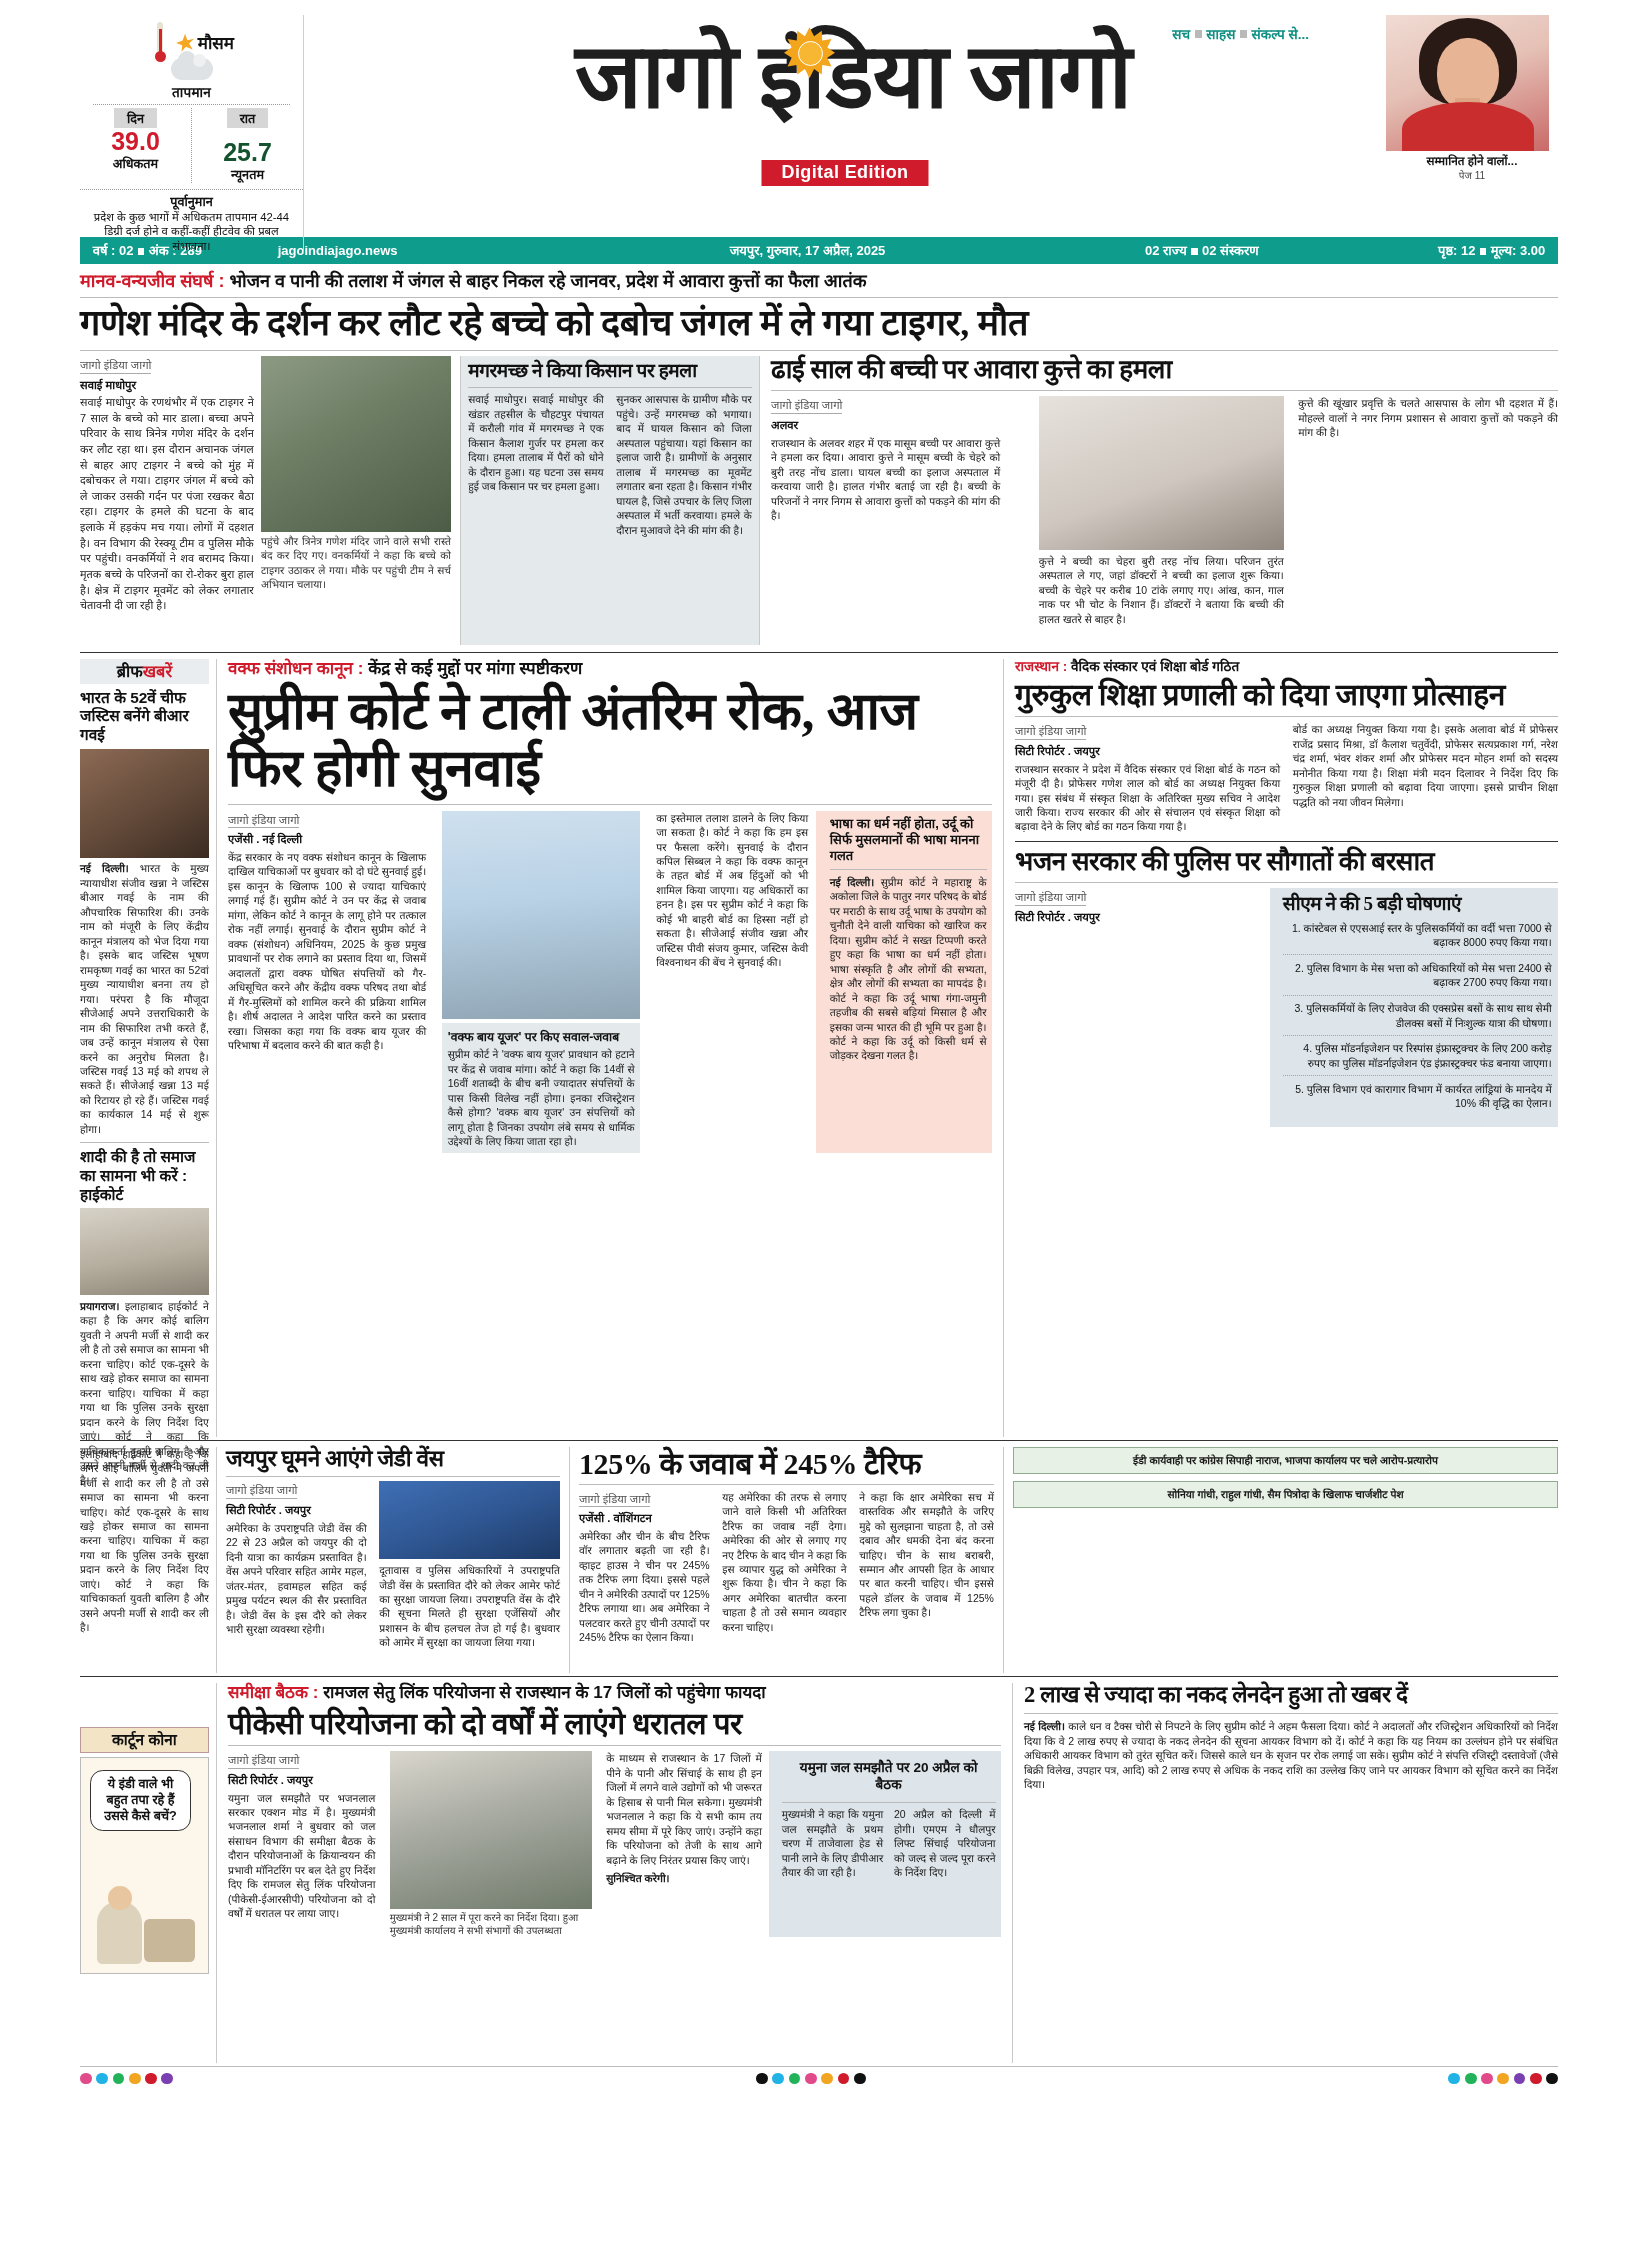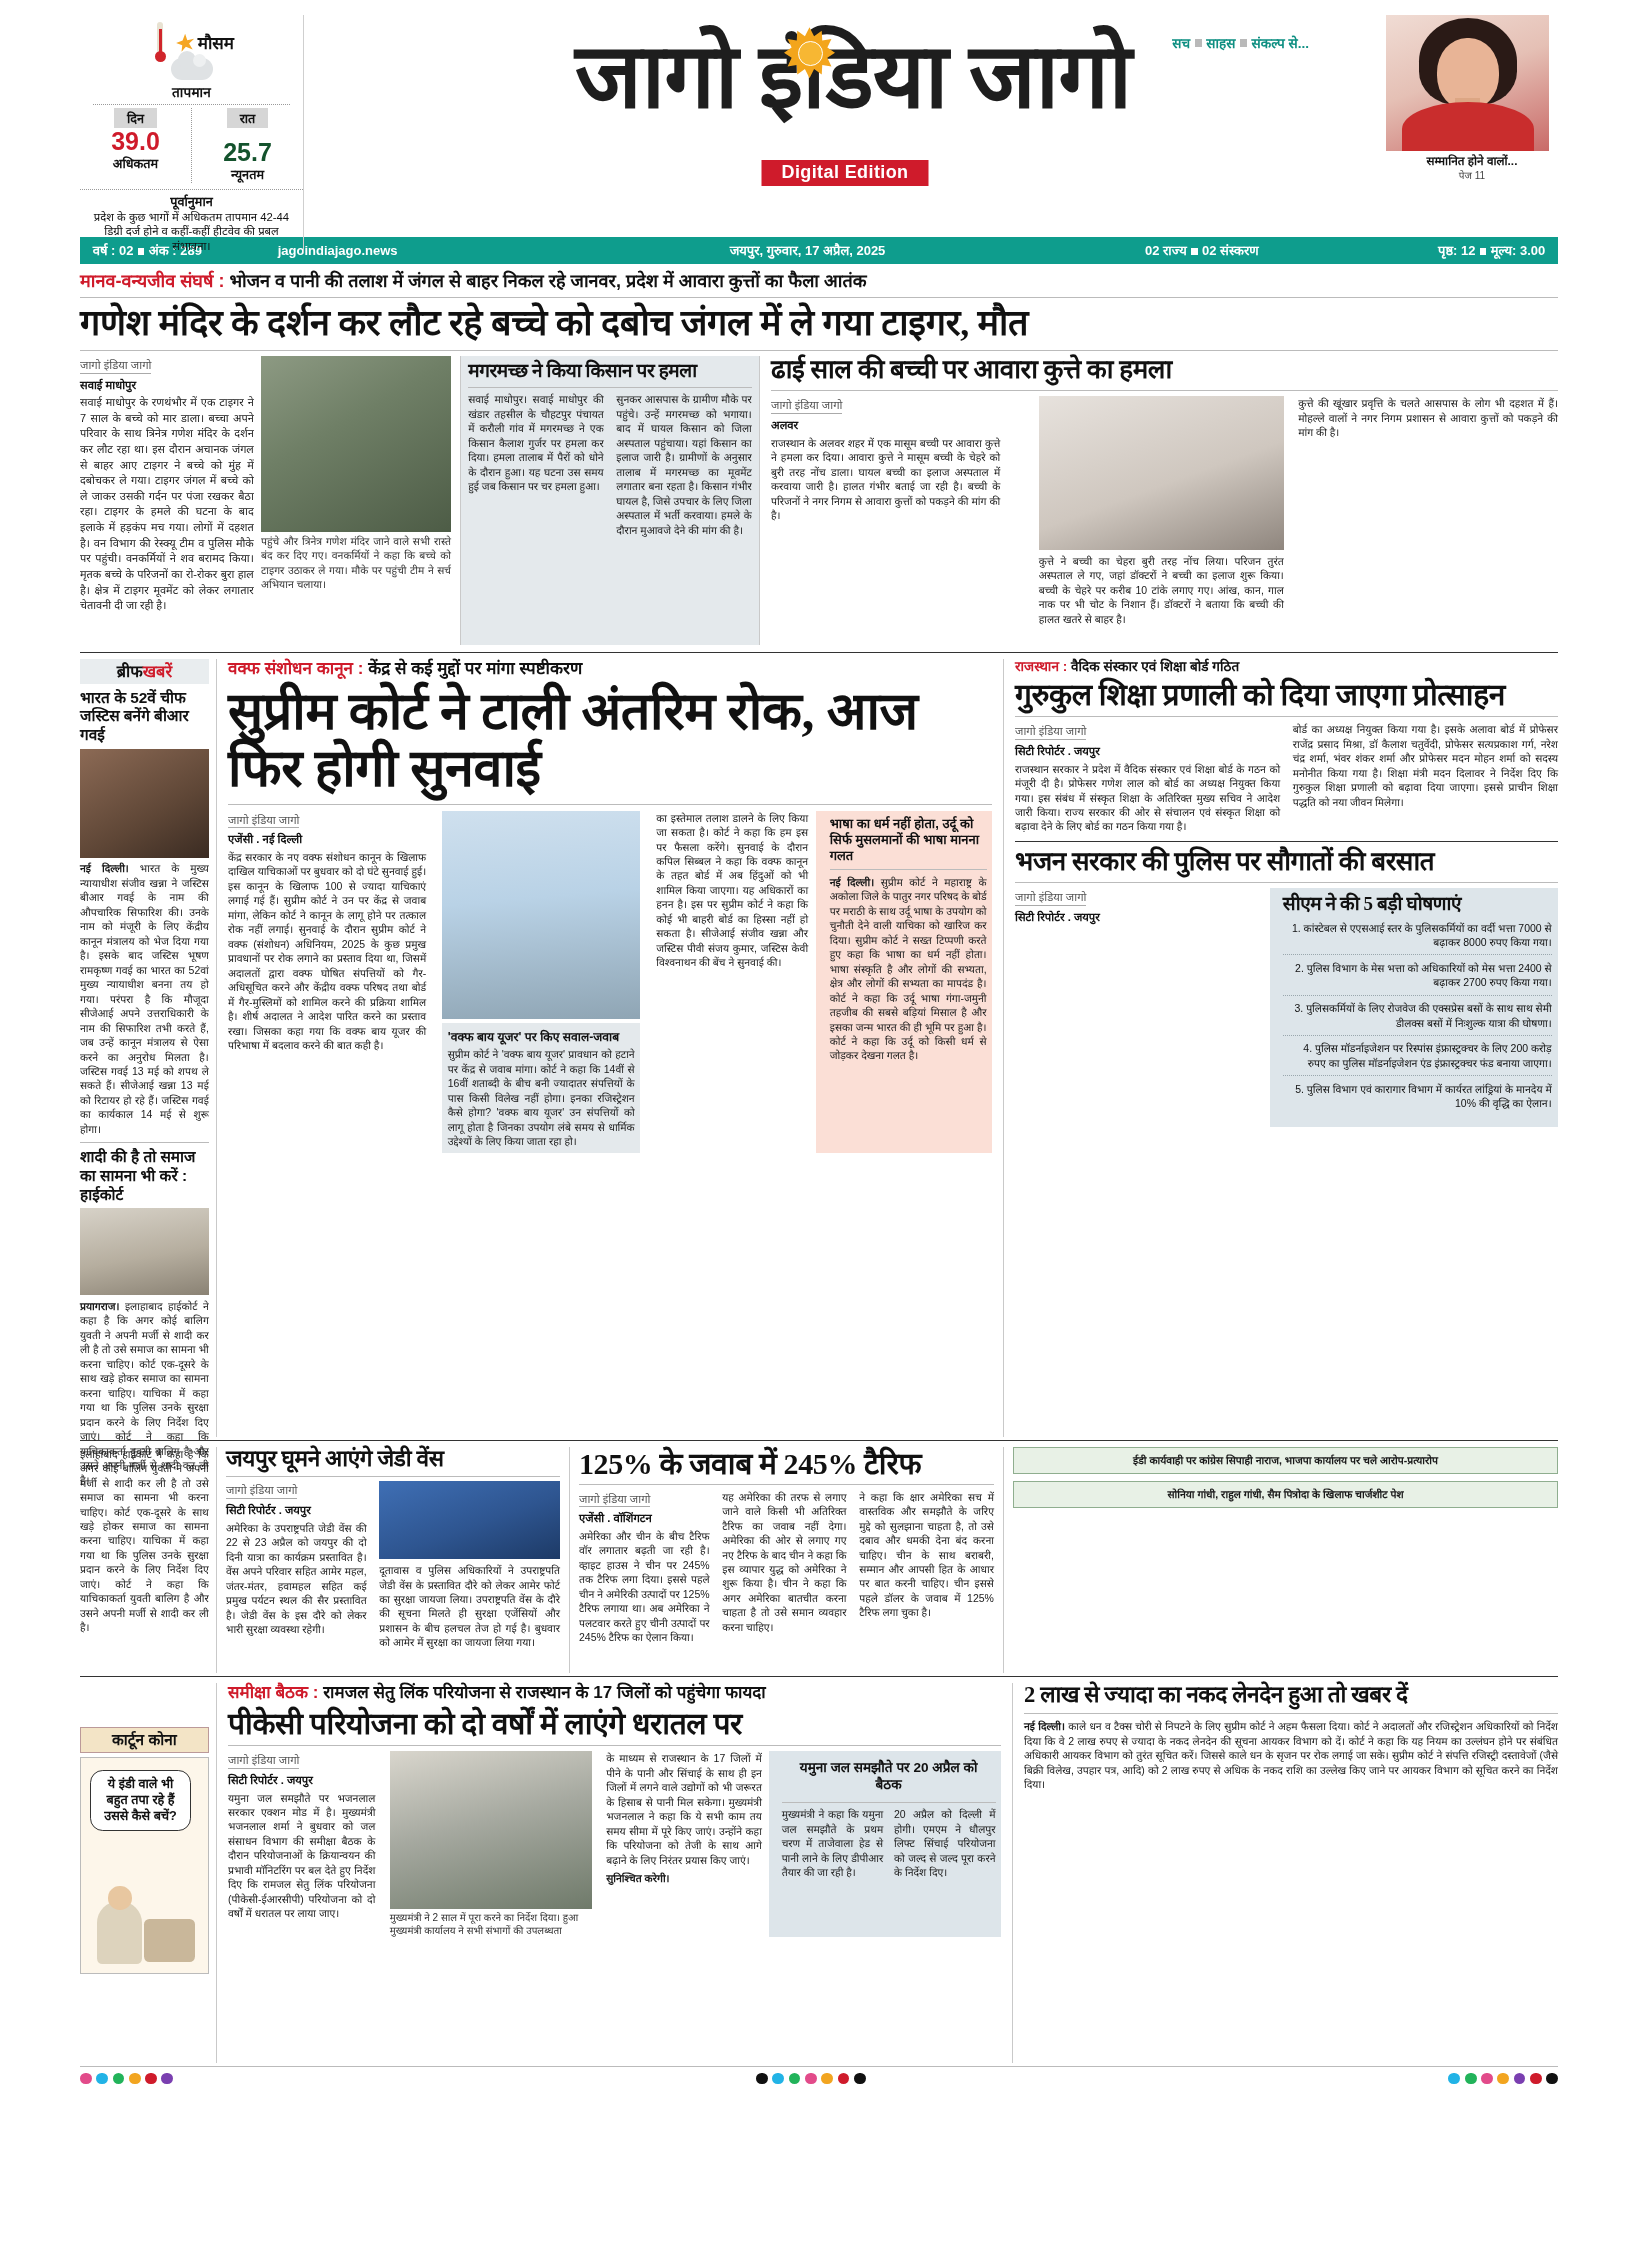--- a/index.html
+++ b/index.html
@@ -44,21 +44,21 @@
   .mast-title {
     font-family: "Liberation Serif", "DejaVu Serif", serif;
     font-weight: 700; font-size: 90px; line-height: 1.12;
     letter-spacing: -0.9px; color: #1e1e1e; white-space: nowrap;
     margin-top: 12.7px; text-align: center;
   }
   .sun-badge{position:absolute;left:474px;top:12.7px;width:51px;height:51px;
     background:#f3a51c;
     clip-path:polygon(50% 0,59% 18%,74% 7%,75% 26%,93% 23%,85% 40%,100% 50%,85% 60%,93% 77%,75% 74%,74% 93%,59% 82%,50% 100%,41% 82%,26% 93%,25% 74%,7% 77%,15% 60%,0 50%,15% 40%,7% 23%,25% 26%,26% 7%,41% 18%);}
   .sun-badge:after{content:"";position:absolute;left:13.6px;top:13.6px;width:23.5px;height:23.5px;border:1.8px solid #fff;border-radius:50%;background:#f7b733;}
-  .tagline { position:absolute; right: 71px; top: 18px; font-size: 13.6px; font-weight: 800; color: #0e8f82; white-space: nowrap; }
+  .tagline { position:absolute; right: 71px; top: 9px; font-size: 13.6px; font-weight: 800; color: #0e8f82; white-space: nowrap; }
   .tagline .sq { display:inline-block; width:7.2px; height:7.2px; background:#b9b9b9; margin:0 4.5px 0.9px 4.5px; }
   .digital {
     position: absolute; left: 50%; transform: translateX(-50%); top: 145px;
     background: #cf1b2b; color: #fff; font-size: 18px; font-weight: 700;
     padding: 2.7px 20px; letter-spacing: 0.4px;
   }
   .mast-right { width: 172px; position: relative; }
   .portrait { width: 163px; height: 136px; background: linear-gradient(160deg,#f0dcd4 0%,#e5c0b5 45%,#c96a68 100%); position:relative; overflow:hidden;}
   .portrait .hair{position:absolute;left:33px;top:3.6px;width:98px;height:87px;background:#2a1a16;border-radius:52% 52% 40% 40%;}
   .portrait .face{position:absolute;left:51px;top:23.5px;width:62px;height:72px;background:#e8b496;border-radius:48%;}

